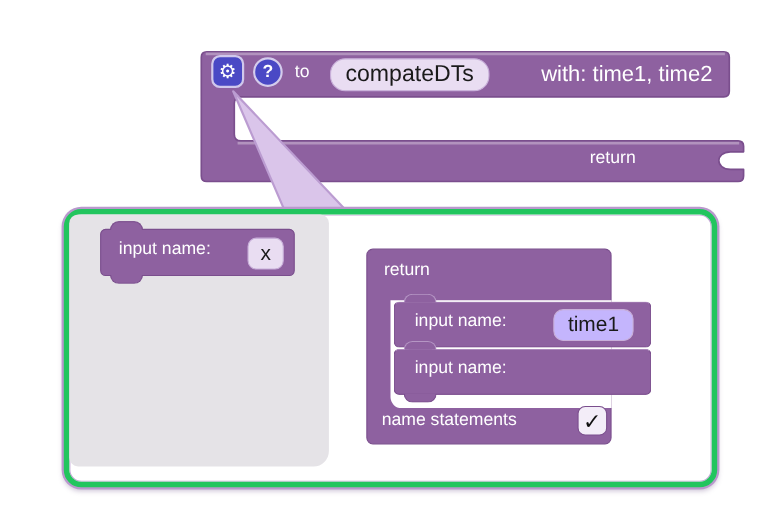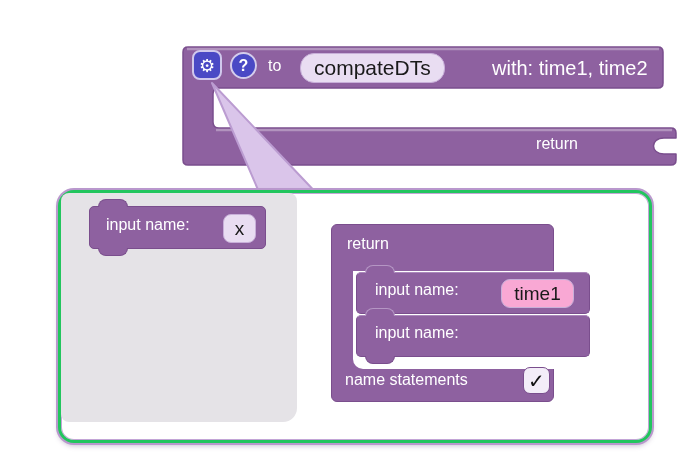--- a/index.html
+++ b/index.html
@@ -46,21 +46,21 @@
   .to-label{left:268px;top:57px;}
   .name-field{
     left:300px;top:53px;height:30px;padding:0 13px;border-radius:14px;font-size:21px;
   }
   .params-label{left:460px;top:57px;font-size:20px;margin-left:32px;}
   .return-label{left:482px;top:135px;width:150px;text-align:center;font-size:16px;}
 
   
   .popup{
     position:absolute;left:58px;top:190px;width:594px;height:253px;
-    background:#ffffff;border:3px solid #22c55e;border-radius:16px;
+    background:#ffffff;border:5px solid #22c55e;border-radius:16px;
     box-sizing:border-box;
     box-shadow:0 0 0 2px #b998cd, inset 0 0 0 1px #c3a5d6, 0 3px 5px rgba(110,80,135,.35);
   }
   .flyout{
     position:absolute;left:0;top:0;width:236px;height:229px;
     background:#e5e3e7;border-radius:8px 8px 14px 8px;
   }
 
   
   .x-block{left:28px;top:13px;width:177px;height:43px;}
@@ -71,21 +71,21 @@
   .inputs-block{left:270px;top:31px;width:223px;height:178px;border-radius:6px;}
   .inputs-title{left:15px;top:10px;}
   .stmt-area{
     position:absolute;left:21px;top:46px;width:201px;height:98px;
     background:#ffffff;border-radius:0 0 0 10px;
   }
   .item-block{left:24px;width:234px;height:42px;border-top:1.5px solid #ab88bb;}
   .item1{top:47px;}
   .item2{top:90px;}
   .item-block .blk-label{left:18px;top:8px;}
-  .item-block .pill{left:144px;top:6px;width:73px;height:29px;background:#f9a8d4;}
+  .item-block .pill{left:144px;top:6px;width:73px;height:29px;background:#c4b5fd;}
   .allow-label{left:13px;top:146px;}
   .checkbox{
     position:absolute;left:191px;top:142px;width:27px;height:27px;
     background:#f3edf8;border:1.5px solid #7a4e8d;border-radius:7px;
     display:flex;align-items:center;justify-content:center;
     color:#111;font-size:20px;font-weight:bold;box-sizing:border-box;cursor:pointer;
     font-family:"DejaVu Sans", sans-serif;
   }
 </style>
 </head>

